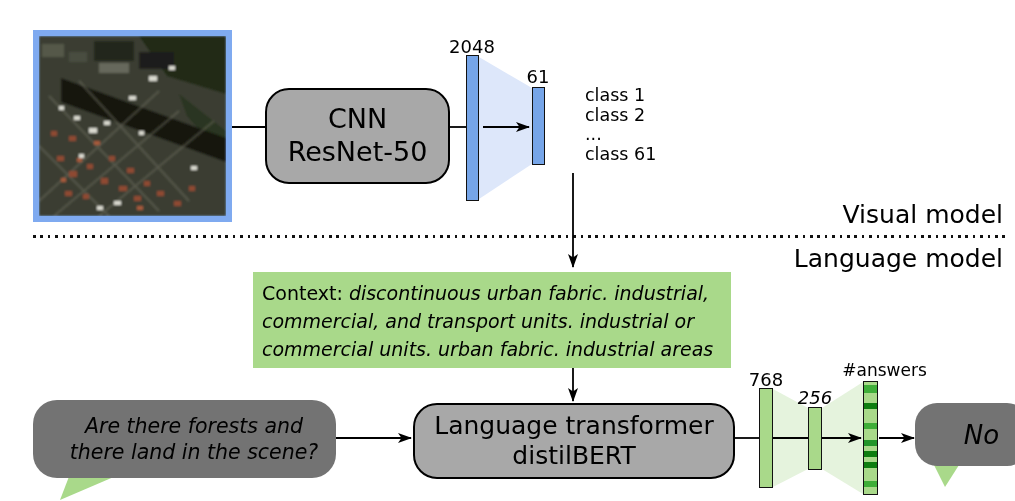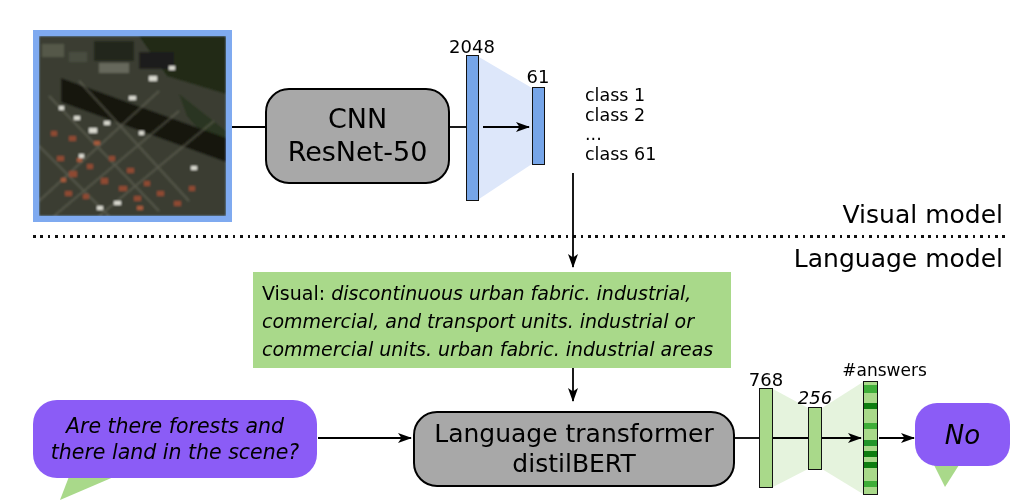--- a/index.html
+++ b/index.html
@@ -16,21 +16,21 @@
   
   #divider{left:33px;top:235px;width:975px;height:3px;z-index:1;
     background:repeating-linear-gradient(90deg,#111 0 2.6px,transparent 2.6px 7.4px);}
   
   #connectors{left:0;top:0;width:1015px;height:501px;z-index:2;}
   
   .gray-box{background:#a8a8a8;border:2.5px solid #000;border-radius:24px;
     box-sizing:border-box;display:flex;flex-direction:column;align-items:center;
     justify-content:center;text-align:center;z-index:3;line-height:1.22;}
   #cnn-box{left:265px;top:88px;width:185px;height:96px;font-size:27px;}
-  #bert-box{left:413px;top:403px;width:322px;height:76px;font-size:25px;margin-top:8px;}
+  #bert-box{left:413px;top:403px;width:322px;height:76px;font-size:25px;}
   
   .bar{box-sizing:border-box;border:1.5px solid #111;z-index:3;}
   .bar.blue{background:#76a5e8;}
   .bar.green{background:#a9d98a;}
   #bar-2048{left:466px;top:55px;width:13px;height:146px;}
   #bar-61{left:532px;top:87px;width:13px;height:78px;}
   #bar-768{left:759px;top:388px;width:14px;height:100px;}
   #bar-256{left:808px;top:407px;width:14px;height:63px;}
   #bar-answers{left:863px;top:381px;width:15px;height:114px;position:absolute;overflow:hidden;}
   #bar-answers .stripe{position:absolute;left:0;width:100%;}
@@ -48,22 +48,22 @@
   
   .section-label{right:12px;text-align:right;font-size:25px;z-index:3;white-space:nowrap;}
   #visual-label{top:200px;}
   #language-label{top:244px;}
   
   #context-box{left:253px;top:272px;width:478px;height:96px;background:#a9d98a;
     box-sizing:border-box;padding:7px 0 0 9px;font-size:19px;line-height:28px;
     z-index:3;}
   .ctx-line{white-space:nowrap;}
   
-  .bubble{background:#8b5cf6;z-index:3;display:flex;flex-direction:column;
-    justify-content:center;align-items:center;font-style:italic;}
+  .bubble{background:#737373;z-index:3;display:flex;flex-direction:column;
+    justify-content:center;align-items:center;font-style:italic;padding-left:19px;}
   #q-bubble{left:33px;top:400px;width:284px;height:78px;border-radius:24px;
     font-size:20.5px;line-height:26px;}
   #no-bubble{left:915px;top:403px;width:95px;height:63px;border-radius:22px;
     font-size:26px;}
 </style>
 </head>
 <body>
 
 <div id="stage">
 
@@ -181,21 +181,21 @@
     <div>class 1</div>
     <div>class 2</div>
     <div>...</div>
     <div>class 61</div>
   </div>
 
   <div class="abs section-label" id="visual-label">Visual model</div>
   <div class="abs section-label" id="language-label">Language model</div>
 
   <div class="abs" id="context-box">
-    <div class="ctx-line"><span>Visual: </span><i>discontinuous urban fabric. industrial,</i></div>
+    <div class="ctx-line"><span>Context: </span><i>discontinuous urban fabric. industrial,</i></div>
     <div class="ctx-line"><i>commercial, and transport units. industrial or</i></div>
     <div class="ctx-line"><i>commercial units. urban fabric. industrial areas</i></div>
   </div>
 
   <div class="abs bubble" id="q-bubble">
     <div>Are there forests and</div>
     <div>there land in the scene?</div>
   </div>
 
   <div class="abs gray-box" id="bert-box">

